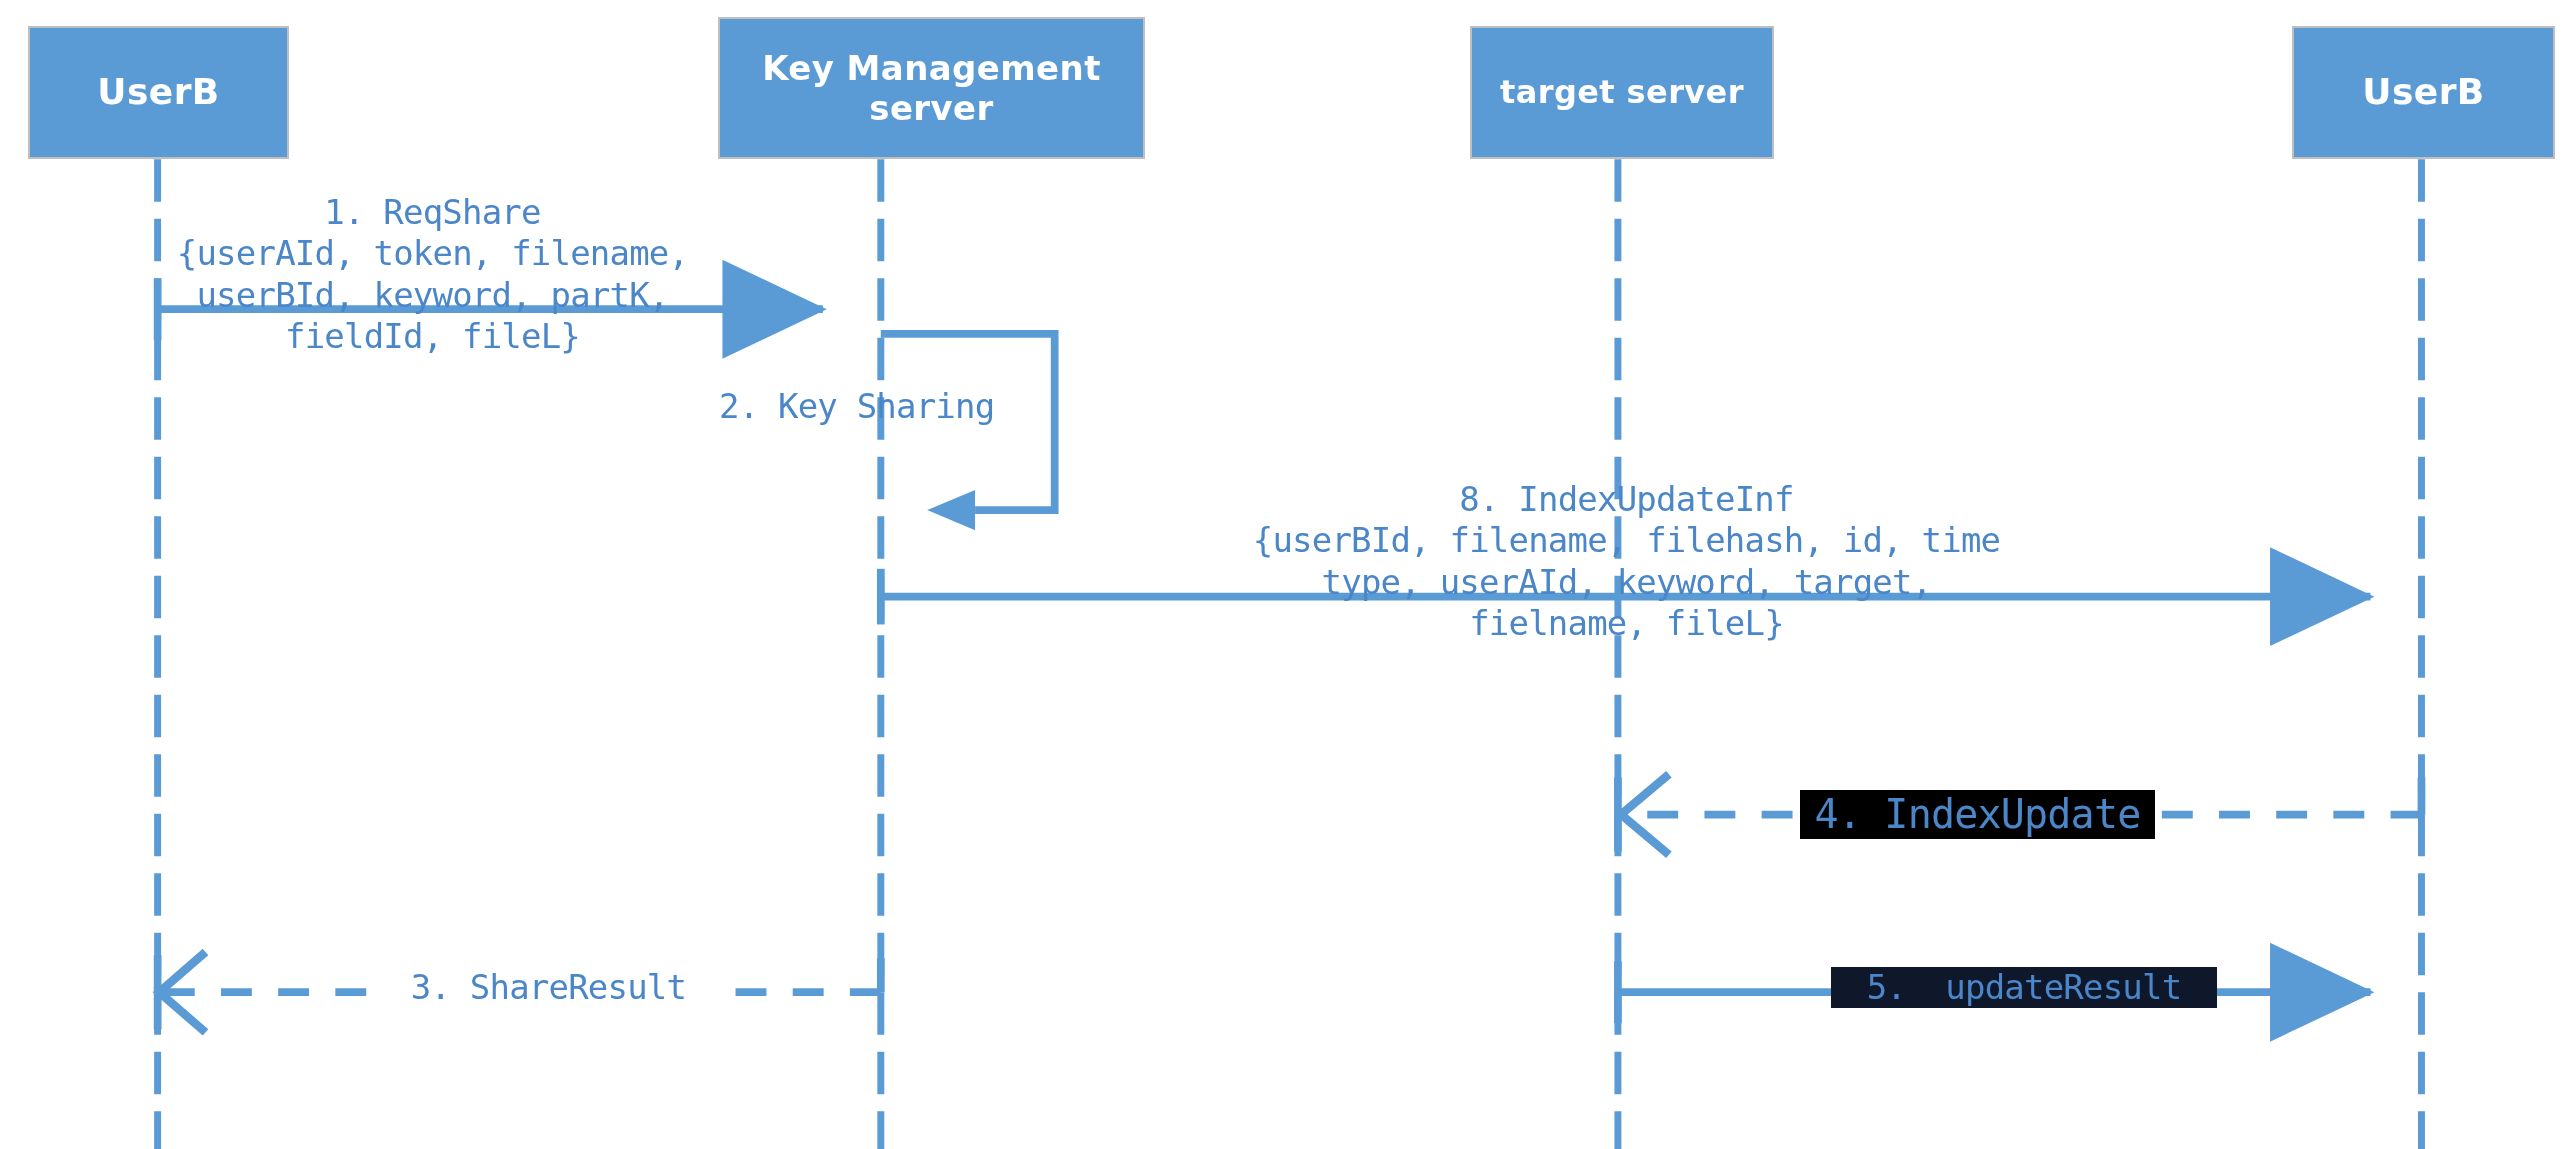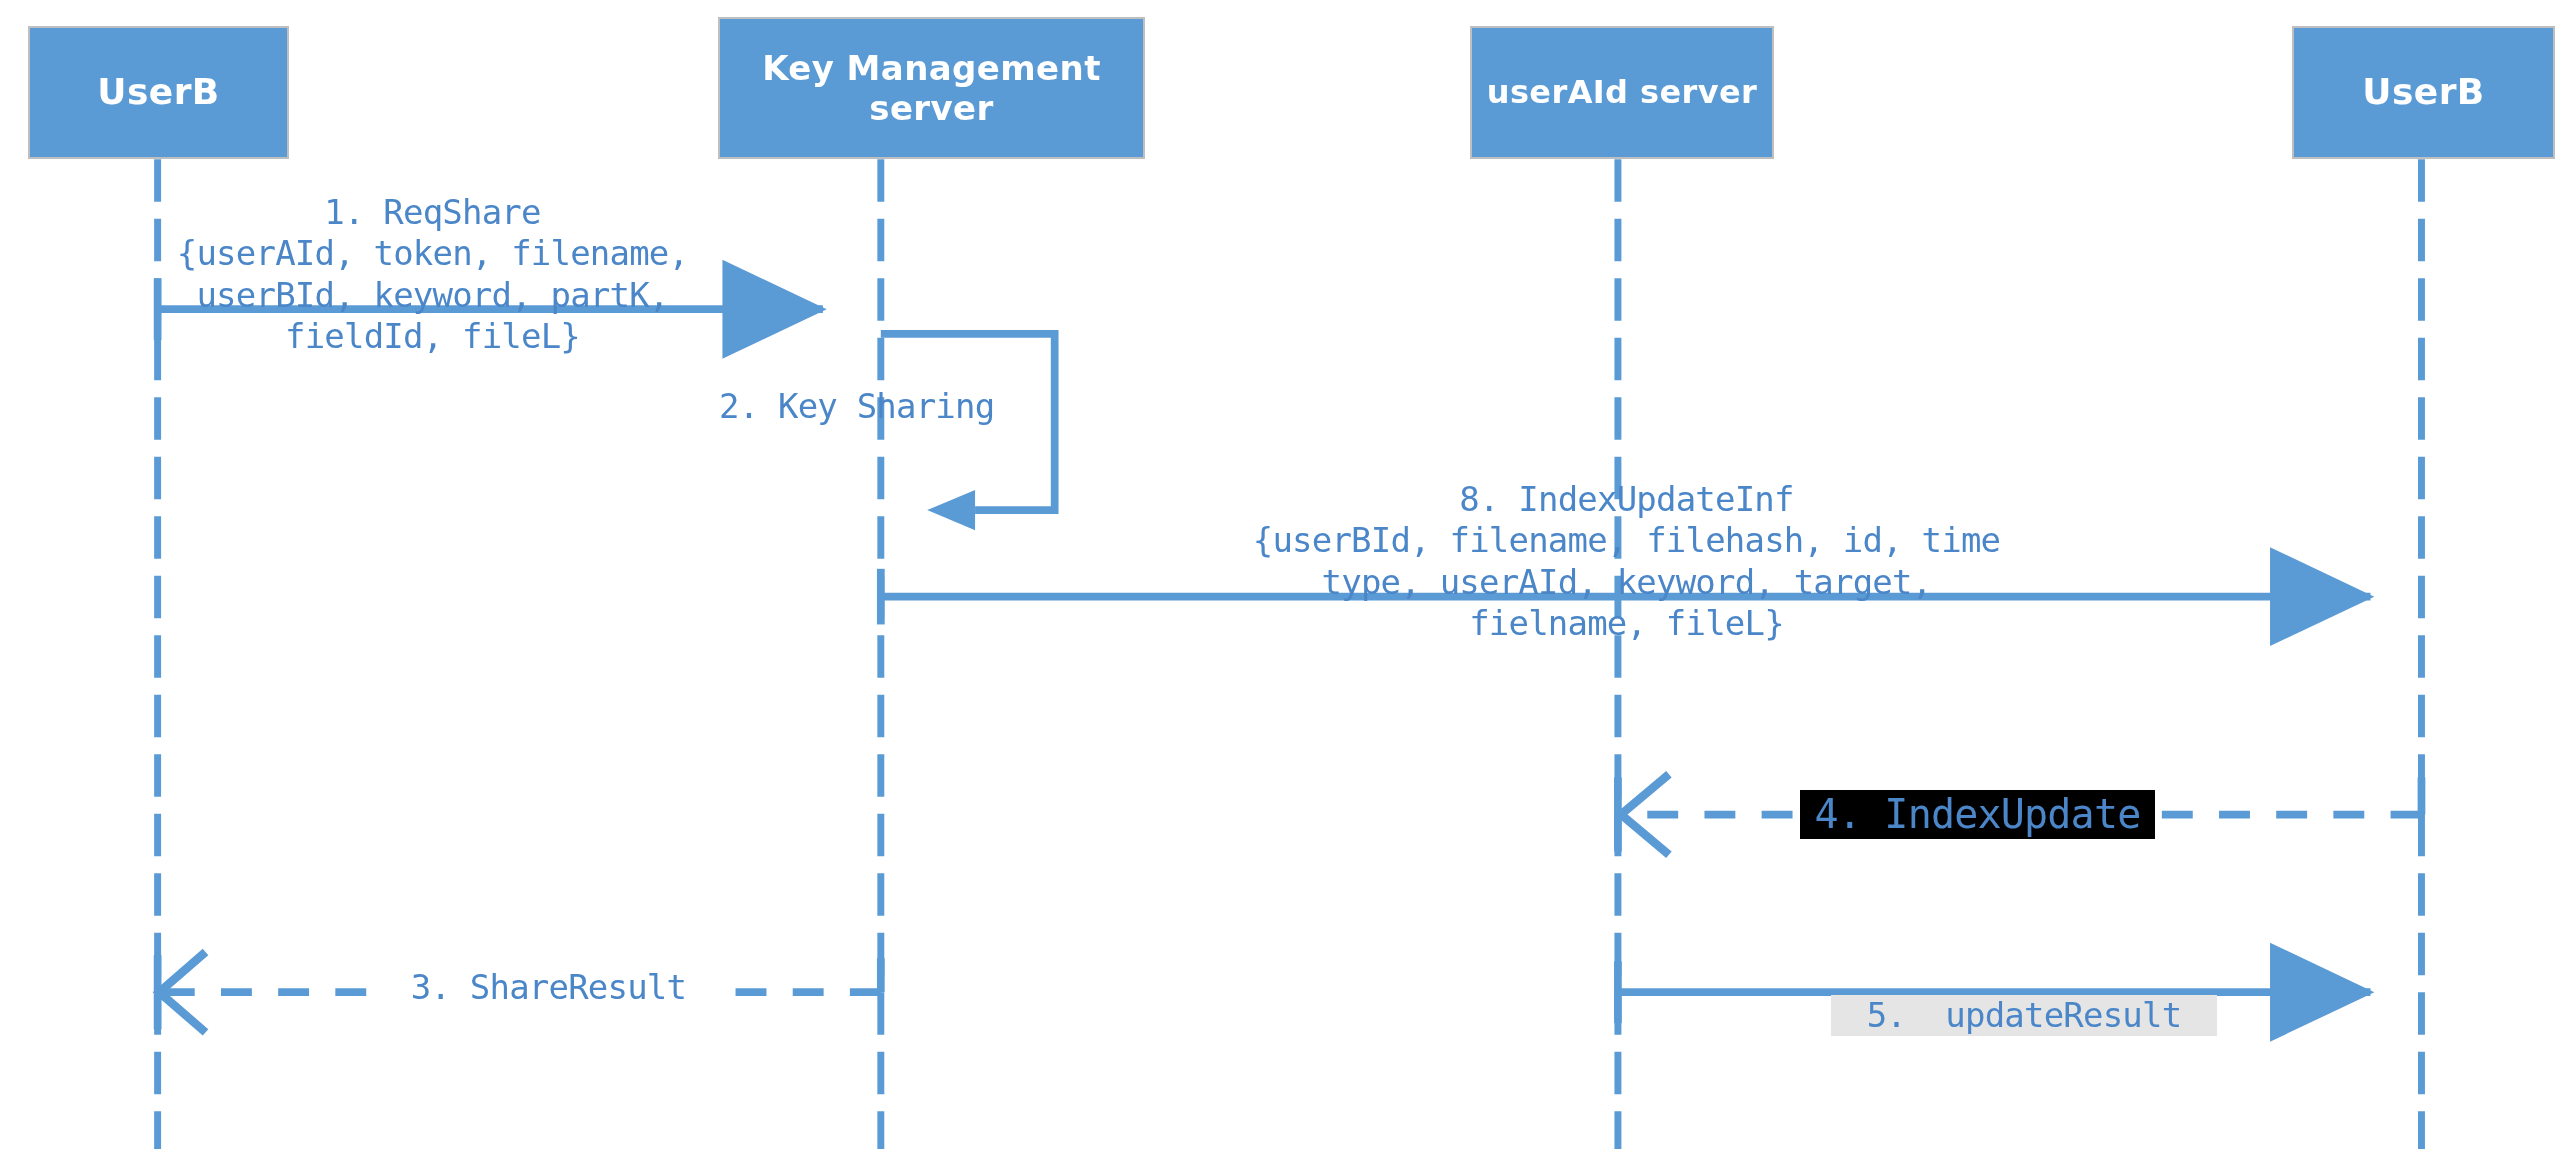--- a/index.html
+++ b/index.html
@@ -56,21 +56,21 @@
   <div class="participant-box" style="left:28px; top:26px; width:261px; height:133px; font-size:36px;">
     <span>UserB</span>
   </div>
 
   <div class="participant-box" style="left:671px; top:17px; width:427px; height:142px; font-size:34px; white-space:pre-line;margin-left:47px;">
     <span>Key Management
 server</span>
   </div>
 
   <div class="participant-box" style="left:1470px; top:26px; width:304px; height:133px; font-size:32px;">
-    <span>userAId server</span>
+    <span>target server</span>
   </div>
 
   <div class="participant-box" style="left:2292px; top:26px; width:263px; height:133px; font-size:36px;">
     <span>UserB</span>
   </div>
 
   <svg class="overlay" viewBox="0 0 3334 1488" xmlns="http://www.w3.org/2000/svg">
     <defs>
       <marker id="filled-arrow-right" markerWidth="14" markerHeight="14" refX="13" refY="7" orient="auto" markerUnits="strokeWidth">
         <path d="M0,0.6 L13.5,7 L0,13.4 Z" fill="#5B9BD5"></path>
@@ -129,18 +129,18 @@
 
   <div class="msg-label" style="left:719px; top:386px; width:386px; font-size:34px; text-align:left;">2. Key Sharing</div>
 
   <div class="msg-label" style="left:1182px; top:479px; width:889px; font-size:34px;">8. IndexUpdateInf
 {userBId, filename, filehash, id, time
 type, userAId, keyword, target,
 fielname, fileL}</div>
 
   <div class="msg-label" style="left:1800px; top:790px; width:355px; font-size:40px; background:#000000;">4. IndexUpdate</div>
 
-  <div class="msg-label" style="left:1831px; top:995px; width:386px; font-size:34px; background:#e5e5e5;">5.  updateResult</div>
+  <div class="msg-label" style="left:1831px; top:967px; width:386px; font-size:34px; background:#0f172a;">5.  updateResult</div>
 
   <div class="msg-label" style="left:371px; top:967px; width:355px; font-size:34px; background:#FFFFFF;">3. ShareResult</div>
 
 </div>
 
 
 </body></html>

